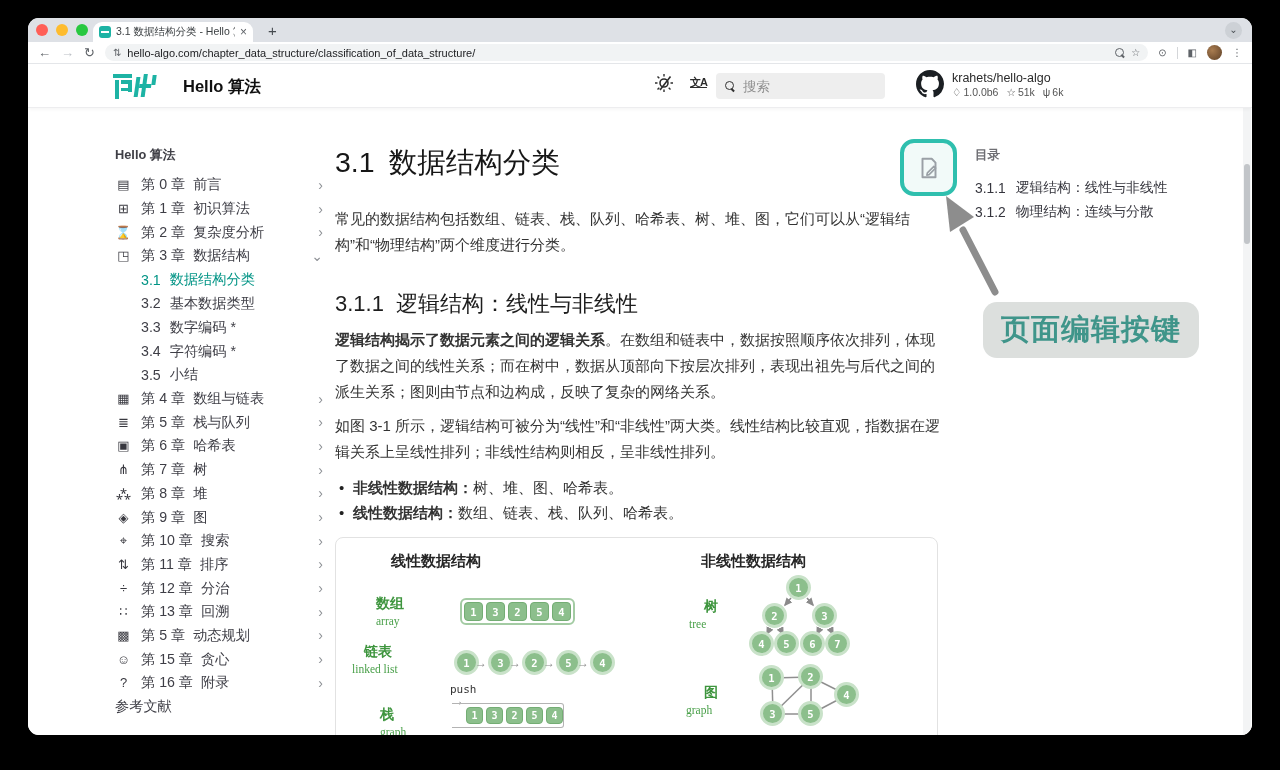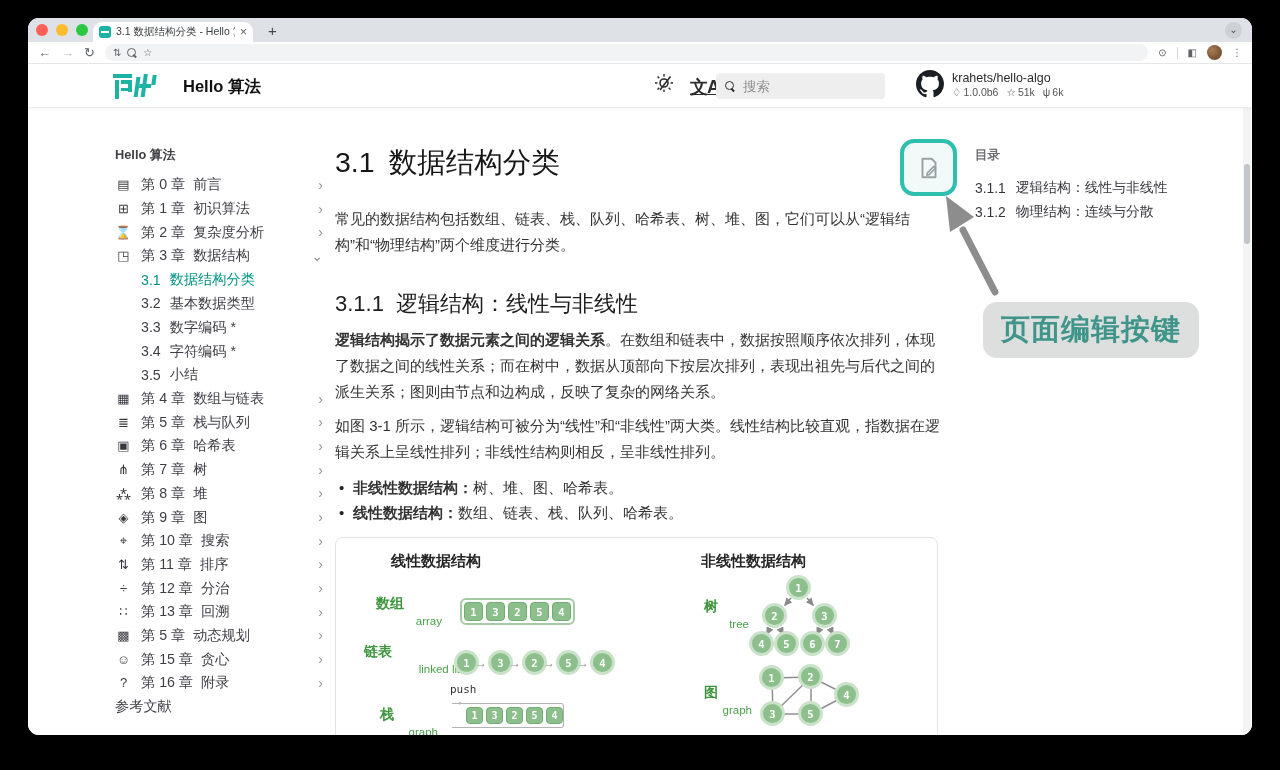--- a/index.html
+++ b/index.html
@@ -58,21 +58,21 @@
   
   .site { position:relative; height:671px; background:#fff; overflow:hidden; }
   .site-header {
     position:relative; height:44px; background:#fff; z-index:5;
     border-bottom:1px solid #ededef; box-shadow:0 1px 4px rgba(0,0,0,.05);
   }
   .logo { position:absolute; left:85px; top:9px; }
   .site-title { position:absolute; left:155px; top:12px; font-size:16.5px; font-weight:700; color:#101010; }
   .hdr-ic { position:absolute; top:11px; font-size:15px; color:#2d2d2d; }
   .theme-ic { left:626px; top:9px; }
-  .lang-ic { left:662px; font-weight:700; font-size:18px; letter-spacing:-1px;text-decoration:underline; }
+  .lang-ic { left:662px; font-weight:700; font-size:11px; letter-spacing:-1px;text-decoration:underline; }
   .searchbox { position:absolute; left:688px; top:9px; width:169px; height:26px;
     background:#eeeeee; border-radius:4px; display:flex; align-items:center; padding:0 9px; gap:8px; }
   .searchbox .mag::before{ border-color:#333; } .searchbox .mag::after{ background:#333; }
   .searchbox input { border:0; outline:0; background:transparent; font-size:13.5px; color:#333;
     width:100%; font-family:"Liberation Sans",sans-serif; }
   .searchbox input::placeholder { color:#8f8f8f; }
   .gh { position:absolute; left:888px; top:6px; display:flex; align-items:center; gap:8px; }
   .gh-text { display:flex; flex-direction:column; gap:1px; }
   .gh-name { font-size:12.5px; color:#2a2a2a; }
   .gh-meta { font-size:10.5px; color:#555; display:flex; gap:8px; }
@@ -100,22 +100,22 @@
   h2.sectitle .tnum { margin-right:12px; }
   .main p.tight { margin-top:8px; }
   .main ul { margin-top:10px; list-style:none; }
   .main li { font-size:15px; line-height:25px; color:#333; padding-left:18px; position:relative; }
   .main li::before { content:"•"; position:absolute; left:4px; color:#222; }
   
   .figure { position:relative; margin-top:12px; width:603px; height:260px;
     border:1px solid #e2e2e2; border-radius:8px; background:#fff; }
   .fig-h { position:absolute; font-size:15px; font-weight:700; color:#262626; }
   .fig-zh { position:absolute; font-size:14px; font-weight:700; color:#3e953e; }
-  .fig-en { position:absolute; font-size:11.5px; color:#4aa04a; text-align:right;
-    font-family:Liberation Sans, sans-serif; }
+  .fig-en { position:absolute; font-size:11.5px; color:#4aa04a; text-align:left;
+    font-family:Liberation Serif, serif; }
   .fig-svg { position:absolute; left:0; top:0; pointer-events:none; }
   .aouter { position:absolute; display:flex; gap:3px; padding:2px; border:2px solid #a3cba3; border-radius:6px; }
   .abox { width:19px; height:19px; background:#8cbf8c; border:1px solid #74ad74; border-radius:4px;
     color:#fff; font-size:10.5px; font-weight:700; font-family:"DejaVu Sans Mono",monospace;
     display:flex; align-items:center; justify-content:center; }
   .lrow { position:absolute; display:flex; gap:9px; }
   .fnode { width:25px; height:25px; border-radius:50%; background:#8cbf8c; border:3px solid #c9e2c9;
     color:#fff; font-size:10.5px; font-weight:700; font-family:"DejaVu Sans Mono",monospace;
     display:flex; align-items:center; justify-content:center; }
   .list-arrow { position:absolute; color:#8a8a8a; font-size:12px; top:118px; }
@@ -179,20 +179,21 @@
     <span class="newtab">+</span>
     <span class="tab-search">⌄</span>
   </div>
 
   <div class="toolbar">
     <span class="nav-btn">←</span>
     <span class="nav-btn disabled">→</span>
     <span class="nav-btn">↻</span>
     <div class="urlbar">
       <span class="site-info">⇅</span>
+      <span class="url-text">hello-algo.com/chapter_data_structure/classification_of_data_structure/</span>
       <span class="mag"></span>
       <span class="pill-ic">☆</span>
     </div>
     <div class="tool-right">
       <span class="pill-ic">⊙</span>
       <span class="sep"></span>
       <span class="pill-ic">◧</span>
       <span class="avatar"></span>
       <span class="pill-ic">⋮</span>
     </div>

